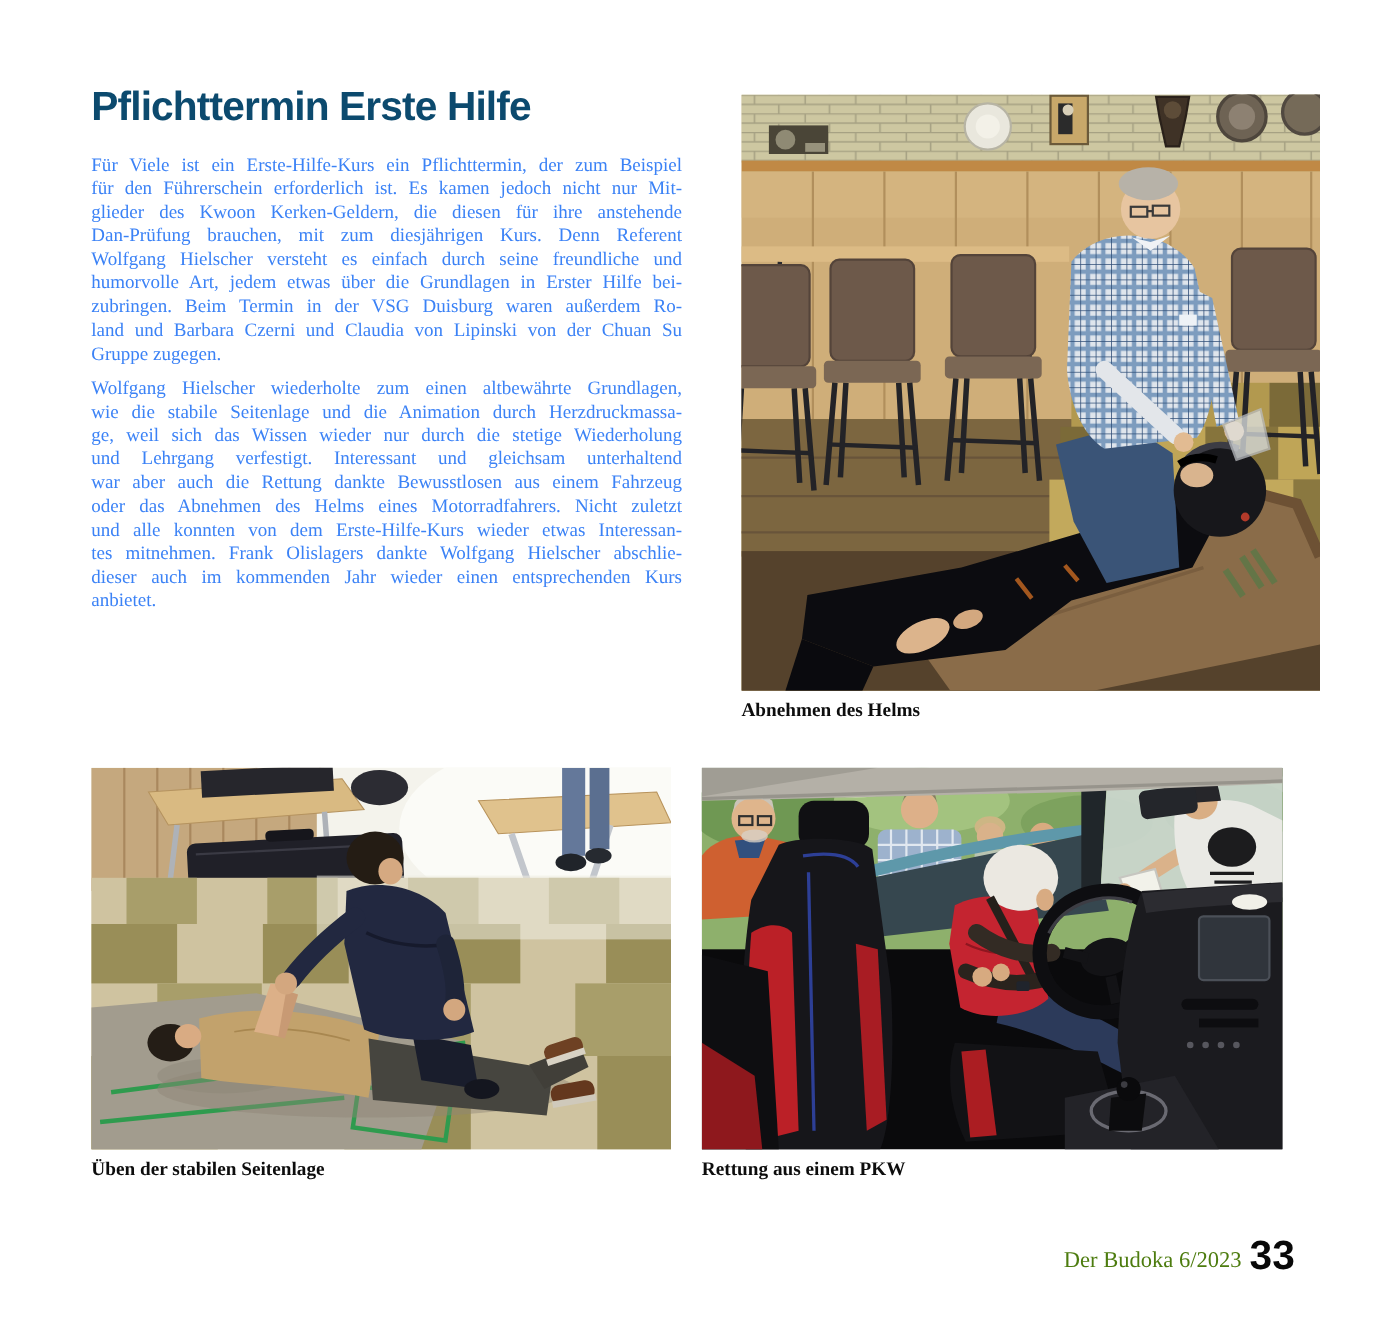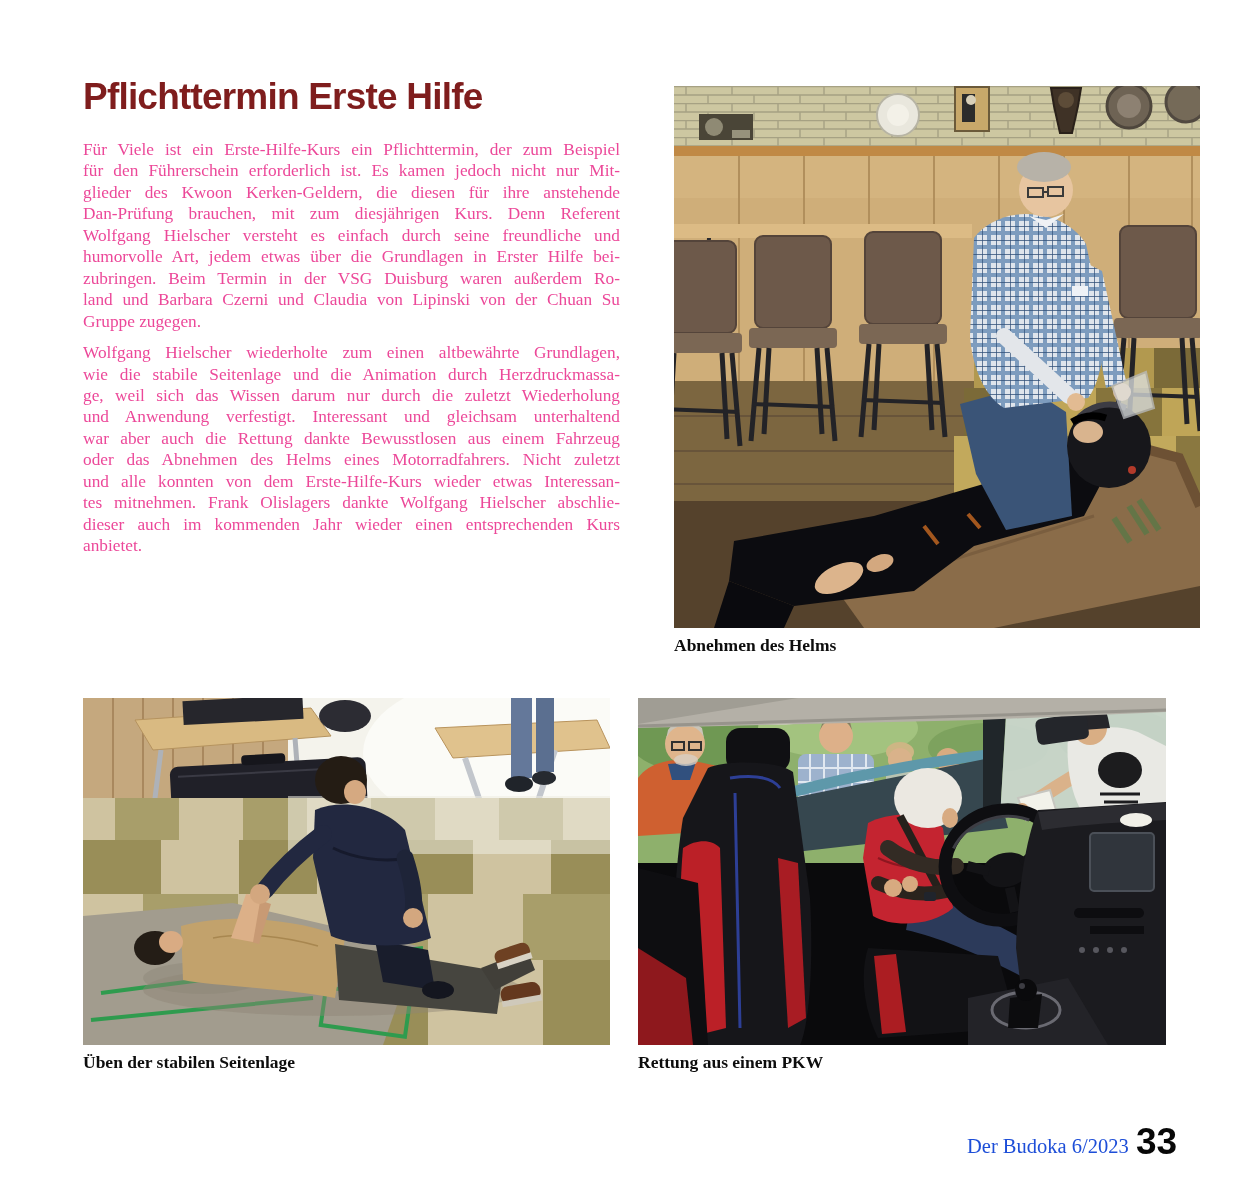--- a/index.html
+++ b/index.html
@@ -1,34 +1,34 @@
 <!DOCTYPE html>
 <html><head>
 <meta charset="utf-8">
 <style>
   html,body{margin:0;padding:0;background:#ffffff;}
   .page{position:relative;width:1251px;height:1200px;background:#ffffff;overflow:hidden;
         font-family:"Liberation Serif",serif;color:#141414;}
   .title{position:absolute;left:83px;top:76px;margin:0;
          font-family:"Liberation Sans",sans-serif;font-weight:bold;
-         font-size:37px;letter-spacing:-0.8px;color:#7f1d1d;white-space:nowrap;}
+         font-size:37px;letter-spacing:-0.8px;color:#0c4a6e;white-space:nowrap;}
   .body-col{position:absolute;left:83px;top:139px;width:537px;
-            font-size:17.3px;line-height:21.45px;color:#ec4899;}
+            font-size:17.3px;line-height:21.45px;color:#3b82f6;}
   .para{margin:0 0 10px 0;}
   .line{text-align:justify;text-align-last:justify;}
   .line.last{text-align-last:left;}
   figure{position:absolute;margin:0;}
   figure svg{display:block;}
   .photo-1{left:638px;top:86px;width:600px;height:542px;margin-left:36px;}
   .photo-2{left:83px;top:698px;width:473px;height:347px;}
   .photo-3{left:638px;top:698px;width:468px;height:347px;}
   figcaption{position:absolute;left:0;top:100%;margin-top:7px;
              font-family:"Liberation Serif",serif;font-weight:bold;
              font-size:17.5px;color:#0d0d0d;white-space:nowrap;}
-  .footer-mag{position:absolute;left:967px;top:1135px;font-size:20.5px;color:#1d4ed8;}
+  .footer-mag{position:absolute;left:967px;top:1135px;font-size:20.5px;color:#4d7c0f;}
   .footer-page{position:absolute;left:1136px;top:1121px;
                font-family:"Liberation Sans",sans-serif;font-weight:bold;
                font-size:37px;color:#080808;}
 </style>
 </head>
 <body>
 
 <main class="page">
 
   <h1 class="title">Pflichttermin Erste Hilfe</h1>
@@ -41,22 +41,22 @@
         <div class="line">Dan-Prüfung brauchen, mit zum diesjährigen Kurs. Denn Referent</div>
         <div class="line">Wolfgang Hielscher versteht es einfach durch seine freundliche und</div>
         <div class="line">humorvolle Art, jedem etwas über die Grundlagen in Erster Hilfe bei-</div>
         <div class="line">zubringen. Beim Termin in der VSG Duisburg waren außerdem Ro-</div>
         <div class="line">land und Barbara Czerni und Claudia von Lipinski von der Chuan Su</div>
         <div class="line last">Gruppe zugegen.</div>
       </div>
     <div class="para">
         <div class="line">Wolfgang Hielscher wiederholte zum einen altbewährte Grundlagen,</div>
         <div class="line">wie die stabile Seitenlage und die Animation durch Herzdruckmassa-</div>
-        <div class="line">ge, weil sich das Wissen darum nur durch die zuletzt Wiederholung</div>
-        <div class="line">und Anwendung verfestigt. Interessant und gleichsam unterhaltend</div>
+        <div class="line">ge, weil sich das Wissen wieder nur durch die stetige Wiederholung</div>
+        <div class="line">und Lehrgang verfestigt. Interessant und gleichsam unterhaltend</div>
         <div class="line">war aber auch die Rettung dankte Bewusstlosen aus einem Fahrzeug</div>
         <div class="line">oder das Abnehmen des Helms eines Motorradfahrers. Nicht zuletzt</div>
         <div class="line">und alle konnten von dem Erste-Hilfe-Kurs wieder etwas Interessan-</div>
         <div class="line">tes mitnehmen. Frank Olislagers dankte Wolfgang Hielscher abschlie-</div>
         <div class="line">dieser auch im kommenden Jahr wieder einen entsprechenden Kurs</div>
         <div class="line last">anbietet.</div>
       </div>
   </section>
 
   <figure class="photo-1">

